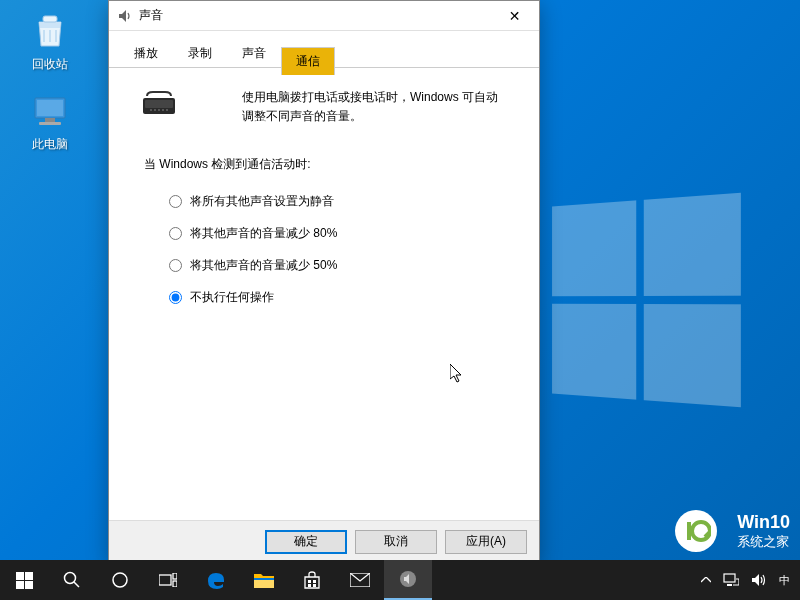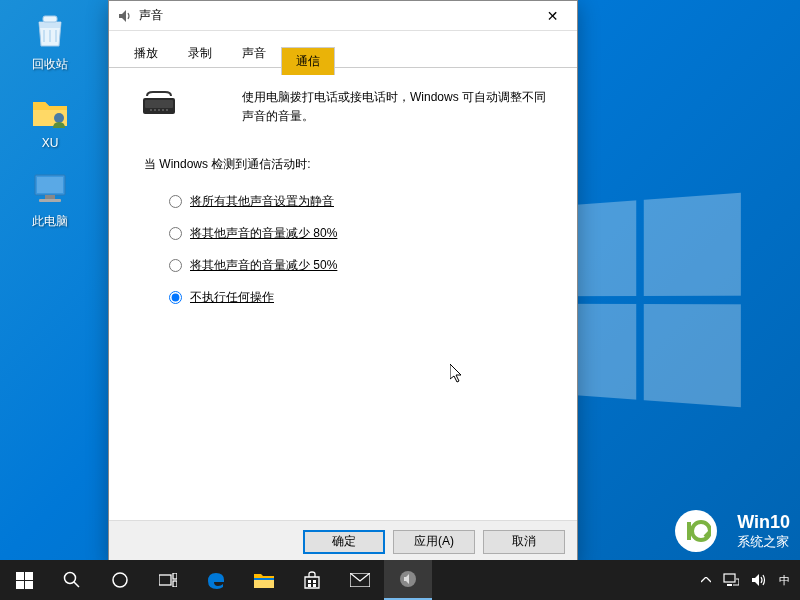--- a/index.html
+++ b/index.html
@@ -19,21 +19,21 @@
     .win-logo-bg div { background: #fff; }
     
     
     .desktop-icons { position: absolute; left: 15px; top: 10px; display: flex; flex-direction: column; gap: 17px; }
     .desktop-icon { display: flex; flex-direction: column; align-items: center; width: 70px; cursor: pointer; }
     .desktop-icon .icon-img { width: 42px; height: 42px; display: flex; align-items: center; justify-content: center; }
     .desktop-icon .label { color: #fff; font-size: 12px; text-align: center; margin-top: 4px; text-shadow: 1px 1px 2px rgba(0,0,0,0.5); }
     
     
     .dialog {
-      position: absolute; left: 108px; top: 0; width: 470px; height: 563px;
+      position: absolute; left: 108px; top: 0; width: 432px; height: 563px;
       background: #fff; border: 1px solid #888;
       box-shadow: 0 5px 20px rgba(0,0,0,0.3);
     }
     .titlebar {
       height: 30px; display: flex; align-items: center; padding: 0 2px 0 8px;
       background: #fff; border-bottom: 1px solid #e0e0e0;
     }
     .titlebar .app-icon { width: 16px; height: 16px; margin-right: 6px; }
     .titlebar .title { font-size: 12px; flex: 1; }
     .titlebar .close-btn { width: 45px; height: 30px; display: flex; align-items: center; justify-content: center; font-size: 14px; font-family: Arial; cursor: pointer; }
@@ -42,21 +42,21 @@
     .tabs { display: flex; padding: 8px 22px 0 10px; border-bottom: 1px solid #ccc; background: #fff; }
     .tab { padding: 5px 14px; font-size: 12px; cursor: pointer; border: 1px solid transparent; border-bottom: none; position: relative; }
     .tab.active { border-color: #ccc; background: #eab308; top: 8px; }
     
     
     .tab-content { padding: 20px 30px; background: #fff; }
     .info-row { display: flex; align-items: flex-start; gap: 15px; margin-bottom: 30px; }
     .phone-icon { width: 40px; height: 30px; flex-shrink: 0; }
     .info-text { font-size: 12px; line-height: 1.6; margin-left: 48px; }
     .section-label { font-size: 12px; margin-bottom: 20px; margin-left: 5px; }
-    .radio-group { margin-left: 30px; display: flex; flex-direction: column; gap: 15px; text-decoration: underline; }
+    .radio-group { margin-left: 30px; display: flex; flex-direction: column; gap: 15px; }
     .radio-item { display: flex; align-items: center; gap: 8px; font-size: 12px; cursor: pointer; }
     .radio-item input { cursor: pointer; }
     
     
     .dialog-buttons {
       position: absolute; bottom: 0; left: 0; right: 0; height: 42px;
       display: flex; justify-content: flex-end; align-items: center; gap: 8px;
       padding: 0 12px; border-top: 1px solid #ddd; background: #f0f0f0;
     }
     .dlg-btn { width: 82px; height: 24px; font-size: 12px; background: #e1e1e1; border: 1px solid #adadad; cursor: pointer; }
@@ -106,31 +106,20 @@
   <div class="desktop-icon">
     <div class="icon-img">
       <svg width="42" height="42" viewBox="0 0 42 42">
         <path d="M10 12 L32 12 L30 36 L12 36 Z" fill="#e8f4fc" stroke="#a0c8e8" stroke-width="1"></path>
         <path d="M10 12 L32 12 L31 18 L11 18 Z" fill="#cce4f7"></path>
         <rect x="14" y="6" width="14" height="6" rx="2" fill="#e8f4fc" stroke="#a0c8e8"></rect>
         <path d="M15 20 L15 32 M21 20 L21 32 M27 20 L27 32" stroke="#b8d8f0" stroke-width="1.5"></path>
       </svg>
     </div>
     <div class="label">回收站</div>
-  </div>
-  <div class="desktop-icon">
-    <div class="icon-img">
-      <svg width="42" height="42" viewBox="0 0 42 42">
-        <path d="M4 12 L16 12 L20 16 L38 16 L38 36 L4 36 Z" fill="#ffd966"></path>
-        <path d="M4 12 L16 12 L20 16 L38 16 L38 20 L4 20 Z" fill="#ffcb3d"></path>
-        <circle cx="30" cy="28" r="5" fill="#4a7ba6"></circle>
-        <path d="M24 38 Q24 32 30 32 Q36 32 36 38 Z" fill="#5b8f3e"></path>
-      </svg>
-    </div>
-    <div class="label">XU</div>
   </div>
   <div class="desktop-icon">
     <div class="icon-img">
       <svg width="42" height="42" viewBox="0 0 42 42">
         <rect x="6" y="8" width="30" height="20" rx="1" fill="#3a96dd" stroke="#2b7bb9"></rect>
         <rect x="8" y="10" width="26" height="16" fill="#5aa9e6"></rect>
         <rect x="16" y="28" width="10" height="4" fill="#888"></rect>
         <rect x="10" y="32" width="22" height="3" rx="1" fill="#aaa"></rect>
       </svg>
     </div>
@@ -191,22 +180,22 @@
       </label>
       <label class="radio-item">
         <input type="radio" name="comm" checked="" style="">
         <span>不执行任何操作</span>
       </label>
     </div>
   </div>
 
   <div class="dialog-buttons">
     <button class="dlg-btn default">确定</button>
+    <button class="dlg-btn">取消</button>
     <button class="dlg-btn">应用(A)</button>
-    <button class="dlg-btn">取消</button>
   </div>
 </div>
 
 <div class="cursor">
   <svg width="16" height="20" viewBox="0 0 16 20">
     <path d="M0 0 L0 15 L4 12 L7 18 L9 17 L6 11 L11 11 Z" fill="#fff" stroke="#000" stroke-width="1"></path>
   </svg>
 </div>
 
 <div class="watermark">

